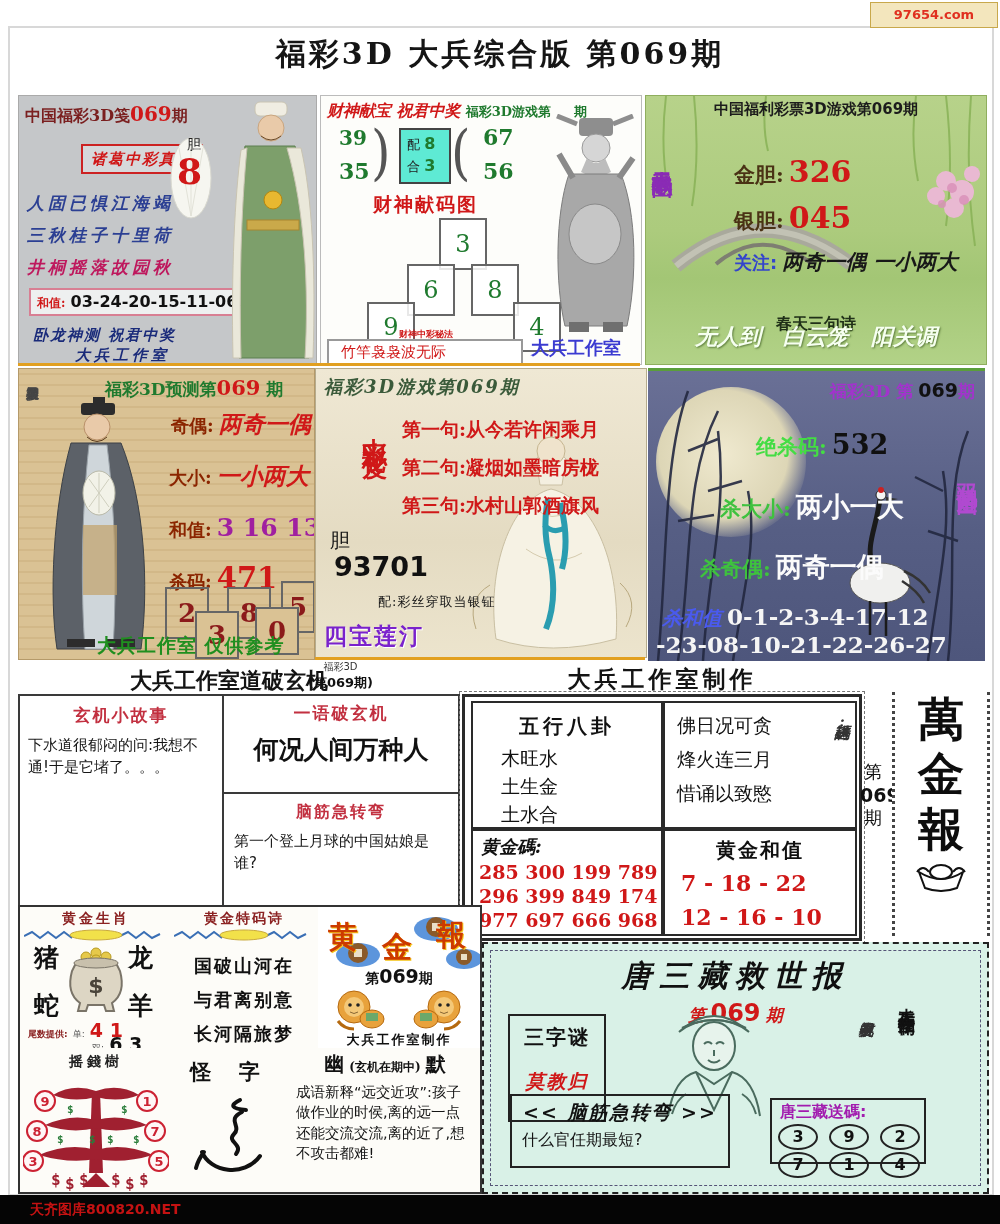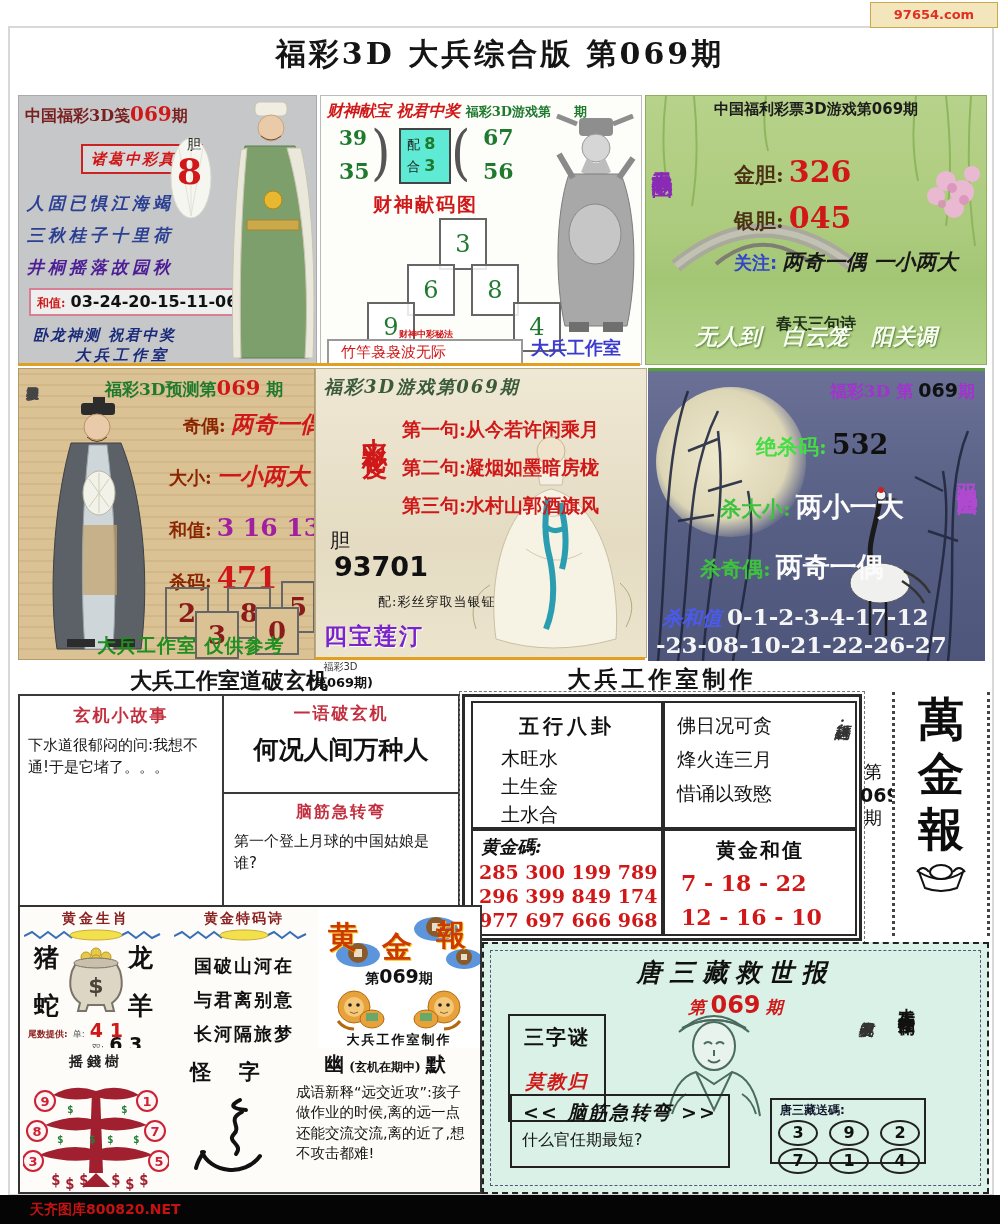--- a/index.html
+++ b/index.html
@@ -38,21 +38,21 @@
 
     <svg class="abs" style="left:142px;top:40px;" width="60" height="90" viewBox="0 0 60 90">
       <ellipse cx="30" cy="42" rx="20" ry="40" fill="#f6f6f0" stroke="#d8d8cf"></ellipse>
       <path d="M30,6 V80 M18,12 L30,80 M42,12 L30,80" stroke="#e2e2d8" fill="none"></path>
     </svg>
     <div class="abs serif" style="left:168px;top:40px;font-size:14px;color:#222;">胆</div>
     <div class="abs serif red" style="left:158px;top:54px;font-size:36px;font-weight:bold;">8</div>
 
     <div class="abs serif" style="left:8px;top:96px;font-size:17px;font-weight:bold;font-style:italic;color:#2b3f93;letter-spacing:4px;">人固已惧江海竭</div>
     <div class="abs serif" style="left:8px;top:128px;font-size:17px;font-weight:bold;font-style:italic;color:#2b3f93;letter-spacing:4px;">三秋桂子十里荷</div>
-    <div class="abs serif" style="left:8px;top:160px;font-size:17px;font-weight:bold;font-style:italic;color:#4c1d95;letter-spacing:4px;">井桐摇落故园秋</div>
+    <div class="abs serif" style="left:8px;top:160px;font-size:17px;font-weight:bold;font-style:italic;color:#be185d;letter-spacing:4px;">井桐摇落故园秋</div>
 
     <div class="abs" style="left:10px;top:192px;border:2px solid #d87f93;background:#eef0f0;padding:2px 6px;">
       <span class="red serif" style="font-size:12px;font-weight:bold;">和值:</span>
       <span style="font-size:16px;font-weight:bold;color:#111;">03-24-20-15-11-06</span>
     </div>
     <div class="abs serif" style="left:14px;top:230px;font-size:15px;font-weight:bold;font-style:italic;color:#1a2b7a;letter-spacing:2px;">卧龙神测 祝君中奖</div>
     <div class="abs serif" style="left:56px;top:250px;font-size:15px;font-weight:bold;font-style:italic;color:#1a2b7a;letter-spacing:4px;">大兵工作室</div>
 
     <svg class="abs" style="left:198px;top:4px;" width="100" height="264" viewBox="0 0 100 264">
       <rect x="38" y="2" width="32" height="14" rx="5" fill="#f0ede2" stroke="#c9c4b2"></rect>
@@ -173,21 +173,21 @@
       <rect x="56" y="0" width="12" height="8" fill="#2c2c2c"></rect>
       <circle cx="60" cy="30" r="13" fill="#e9caa9" stroke="#b99069"></circle>
       <path d="M50,40 q10,9 20,0" stroke="#5a3a1d" fill="none"></path>
       <path d="M34,46 C16,110 12,200 20,252 L104,252 C112,190 108,105 84,46 Z" fill="#5c6168" stroke="#3c4147"></path>
       <path d="M52,48 C44,120 44,200 48,252 L76,252 C80,190 78,110 70,48 Z" fill="#cfd6da" stroke="#9aa2a8"></path>
       <ellipse cx="62" cy="96" rx="16" ry="22" fill="#f2f2e8" stroke="#b9b9a8"></ellipse>
       <path d="M62,76 V116 M52,82 L72,110 M72,82 L52,110" stroke="#cfcfbe"></path>
       <rect x="46" y="128" width="34" height="70" fill="#c2a168" opacity=".7"></rect>
       <path d="M30,246 h28 M70,246 h28" stroke="#2c2c2c" stroke-width="8"></path>
     </svg>
-    <div class="abs" style="left:164px;top:40px;white-space:nowrap;">
+    <div class="abs" style="left:152px;top:40px;white-space:nowrap;">
       <span class="serif" style="font-size:18px;font-weight:bold;color:#8b2500;">奇偶:</span>
       <span class="serif red" style="font-size:23px;font-weight:bold;font-style:italic;">两奇一偶</span>
     </div>
     <div class="abs" style="left:150px;top:92px;white-space:nowrap;">
       <span class="serif" style="font-size:18px;font-weight:bold;color:#8b2500;">大小:</span>
       <span class="serif red" style="font-size:23px;font-weight:bold;font-style:italic;">一小两大</span>
     </div>
     <div class="abs" style="left:150px;top:144px;white-space:nowrap;">
       <span class="serif" style="font-size:18px;font-weight:bold;color:#8b2500;">和值:</span>
       <span class="serif" style="font-size:25px;font-weight:bold;color:#a020a0;">3 16 13</span>
@@ -491,21 +491,21 @@
     <div style="margin-top:3px;text-align:center;white-space:nowrap;">
       <span class="serif" style="font-size:20px;font-weight:bold;">幽</span>
       <span class="serif" style="font-size:12px;font-weight:bold;">(玄机在期中)</span>
       <span class="serif" style="font-size:20px;font-weight:bold;">默</span>
     </div>
     <div style="margin:4px 6px 0 6px;font-size:14.5px;line-height:1.4;color:#141414;">成语新释“远交近攻”:孩子做作业的时侯,离的远一点还能交流交流,离的近了,想不攻击都难!</div>
   </div>
 
   <div class="abs" style="left:482px;top:942px;width:503px;height:248px;background:#d9f1e7;border:2px dashed #222;">
     <div class="abs" style="left:6px;top:6px;right:6px;bottom:6px;border:1px dashed #557;pointer-events:none;"></div>
-    <div class="serif" style="margin-top:12px;text-align:center;font-size:25px;font-weight:bold;font-style:italic;letter-spacing:8px;color:#101010;">唐三藏救世报</div>
+    <div class="serif" style="margin-top:12px;text-align:center;font-size:30px;font-weight:bold;font-style:italic;letter-spacing:8px;color:#101010;">唐三藏救世报</div>
     <div style="text-align:center;margin-top:2px;white-space:nowrap;">
       <span class="serif red" style="font-size:17px;font-weight:bold;font-style:italic;">第</span>
       <span class="red" style="font-size:24px;font-weight:bold;">069</span>
       <span class="serif red" style="font-size:17px;font-weight:bold;font-style:italic;">期</span>
     </div>
     <div class="abs" style="left:24px;top:70px;width:94px;height:104px;border:2px solid #222;background:#d9f1e7;">
       <div class="serif" style="margin-top:8px;text-align:center;font-size:20px;font-weight:bold;letter-spacing:2px;">三字谜</div>
       <div class="serif red" style="margin-top:18px;text-align:center;font-size:19px;font-weight:bold;font-style:italic;letter-spacing:2px;">莫教归</div>
     </div>
     <svg class="abs" style="left:150px;top:54px;" width="160" height="120" viewBox="0 0 160 120">
@@ -519,21 +519,21 @@
         <path d="M52,96 q-10,6 -14,20 M108,96 q10,6 14,20"></path>
       </g>
     </svg>
     <div class="abs v serif" style="left:372px;top:66px;font-size:15px;font-weight:bold;font-style:italic;color:#333;">祝君中奖</div>
     <div class="abs v serif" style="left:412px;top:50px;font-size:17px;font-weight:bold;color:#111;letter-spacing:2px;">大兵工作室制作</div>
     <div class="abs" style="left:26px;top:150px;width:216px;height:70px;border:2px solid #222;">
       <div class="serif" style="margin-top:4px;text-align:center;font-size:19px;font-weight:bold;font-style:italic;letter-spacing:2px;">&lt;&lt; 脑筋急转弯 &gt;&gt;</div>
       <div style="margin:4px 0 0 10px;font-size:16px;color:#141414;">什么官任期最短?</div>
     </div>
     <div class="abs" style="left:286px;top:154px;width:152px;height:62px;border:2px solid #222;">
-      <div style="margin:2px 0 0 8px;font-size:12px;font-weight:bold;color:#0f172a;">唐三藏送碼:</div>
+      <div style="margin:2px 0 0 8px;font-size:16px;font-weight:bold;color:#a21caf;">唐三藏送碼:</div>
       <div style="margin:1px 0 0 6px;">
         <span style="display:inline-block;width:36px;height:22px;border:2px solid #222;border-radius:50%;text-align:center;font-size:16px;font-weight:bold;line-height:22px;margin-right:6px;">3</span>
         <span style="display:inline-block;width:36px;height:22px;border:2px solid #222;border-radius:50%;text-align:center;font-size:16px;font-weight:bold;line-height:22px;margin-right:6px;">9</span>
         <span style="display:inline-block;width:36px;height:22px;border:2px solid #222;border-radius:50%;text-align:center;font-size:16px;font-weight:bold;line-height:22px;">2</span>
       </div>
       <div style="margin:2px 0 0 6px;">
         <span style="display:inline-block;width:36px;height:22px;border:2px solid #222;border-radius:50%;text-align:center;font-size:16px;font-weight:bold;line-height:22px;margin-right:6px;">7</span>
         <span style="display:inline-block;width:36px;height:22px;border:2px solid #222;border-radius:50%;text-align:center;font-size:16px;font-weight:bold;line-height:22px;margin-right:6px;">1</span>
         <span style="display:inline-block;width:36px;height:22px;border:2px solid #222;border-radius:50%;text-align:center;font-size:16px;font-weight:bold;line-height:22px;">4</span>
       </div>

